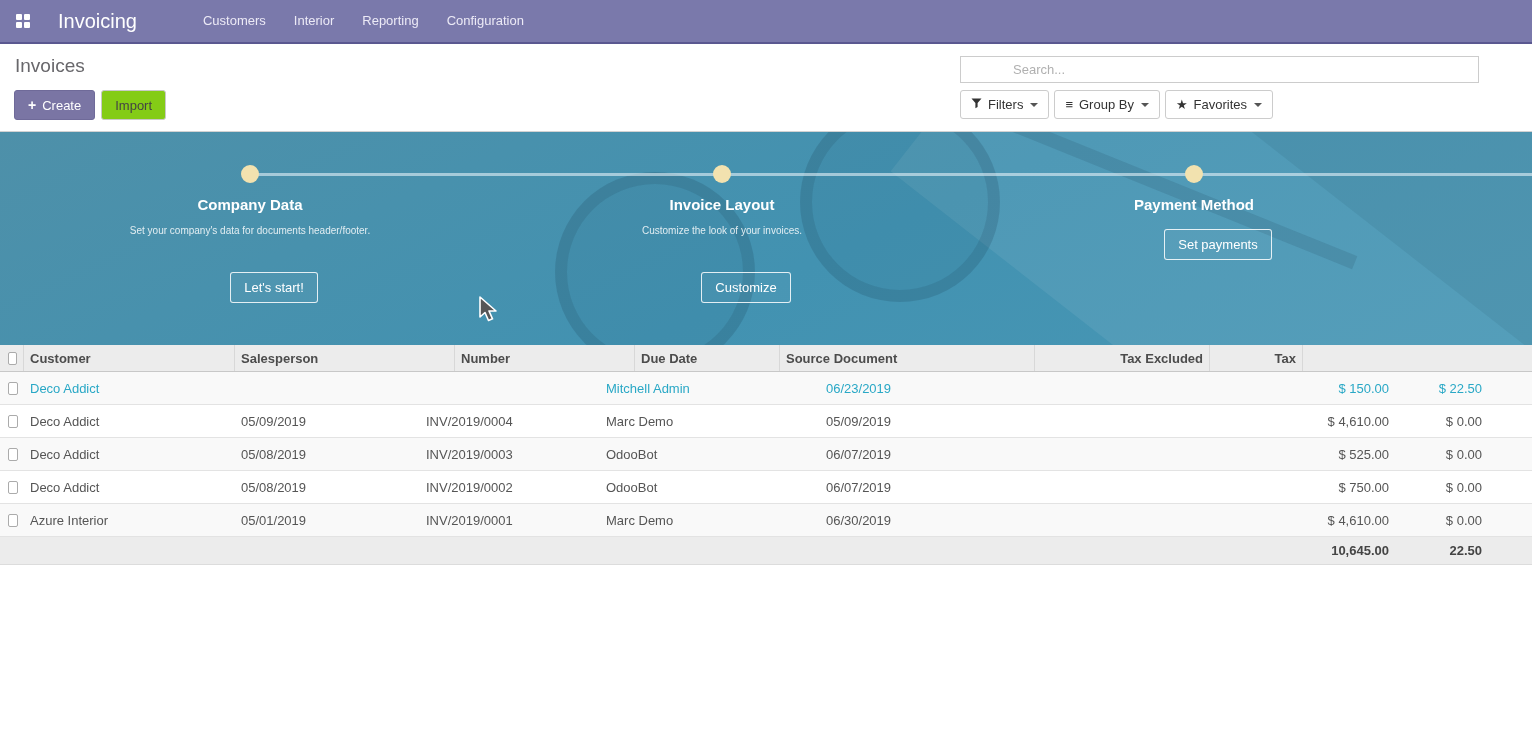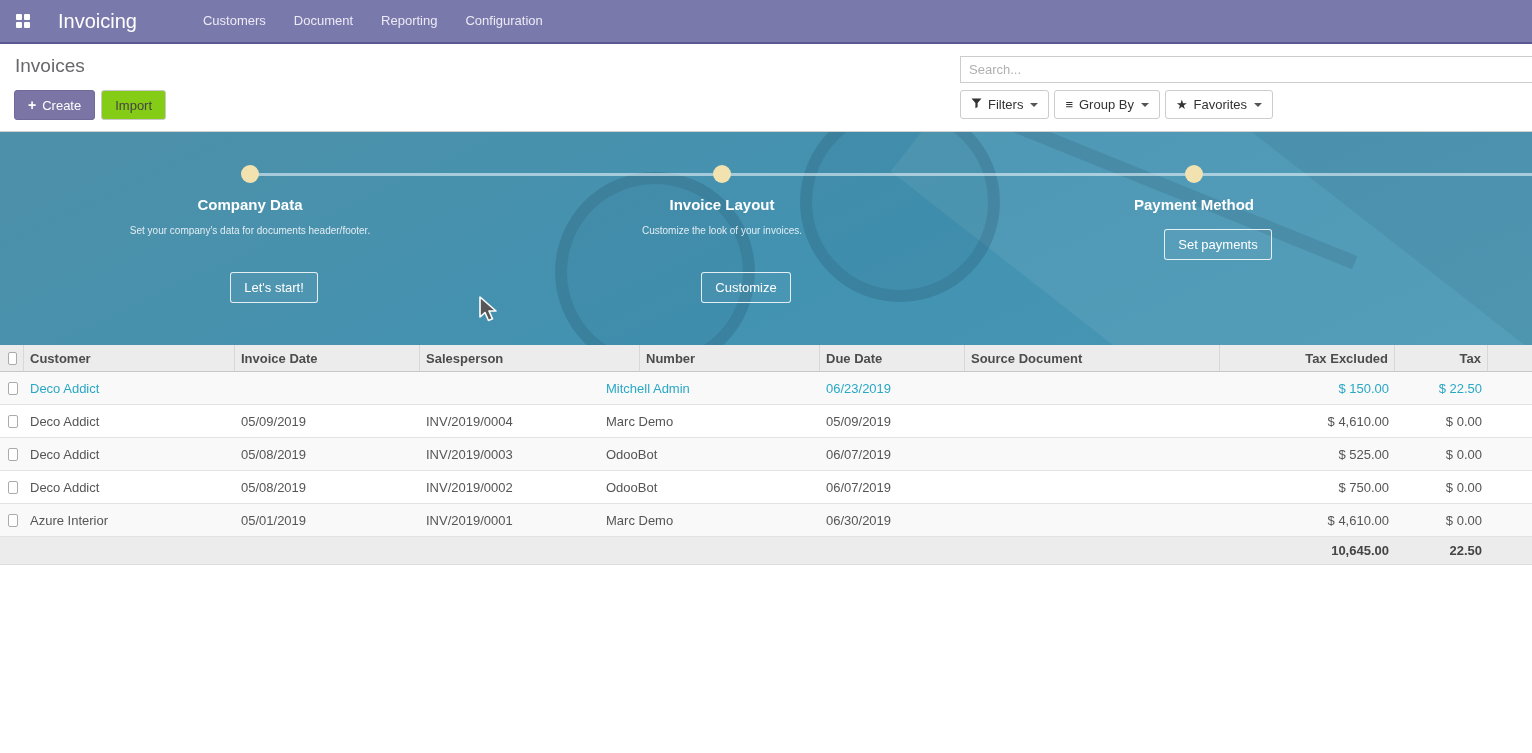--- a/index.html
+++ b/index.html
@@ -28,22 +28,22 @@
   .btn {
     height:30px; font-size:13px; border-radius:3px; border:1px solid transparent;
     padding:0 13px; cursor:pointer; background:#84cc16; color:#444;
     display:inline-flex; align-items:center; font-family:"Liberation Sans", sans-serif;
   }
   .btn-primary { background:#7a75a4; border-color:#6f6a99; color:#fff; }
   .btn-primary .plus { font-weight:bold; margin-right:6px; font-size:14px; }
   .btn-default { border-color:#c9c9c9; margin-left:6px; }
 
   .search-box {
-    position:absolute; left:960px; top:12px; width:573px; height:27px;
-    border:1px solid #ccc; background:#fff;
+    position:absolute; left:960px; top:12px; width:519px; height:27px;
+    border:1px solid #ccc; background:#fff;padding-left:44px;
   }
   .search-box input {
     width:100%; height:100%; border:none; outline:none; font-size:13px;
     padding:0 8px; color:#333; font-family:"Liberation Sans", sans-serif;
   }
   .search-box input::placeholder { color:#b0b0b0; }
 
   .filter-row { position:absolute; left:960px; top:46px; display:flex; }
   .fbtn {
     height:29px; background:#fff; border:1px solid #ccc; border-radius:3px;
@@ -119,21 +119,21 @@
     <span class="apps-grid">
         <i></i>
         <i></i>
         <i></i>
         <i></i>
       </span>
   </div>
   <div class="brand">Invoicing</div>
   <div class="nav-menu">
     <div class="nav-item">Customers</div>
-    <div class="nav-item">Document</div>
+    <div class="nav-item">Interior</div>
     <div class="nav-item">Reporting</div>
     <div class="nav-item">Configuration</div>
   </div>
 </div>
 
 <div class="control-panel">
   <div class="view-title">Invoices</div>
 
   <div class="btn-row">
     <button class="btn btn-primary">
@@ -200,21 +200,20 @@
   </div>
 </div>
 
 <div class="list">
 
   <div class="trow thead">
     <div class="cell c-cb">
         <span class="checkbox"></span>
       </div>
     <div class="cell c-cust">Customer</div>
-    <div class="cell c-date">Invoice Date</div>
     <div class="cell c-sales">Salesperson</div>
     <div class="cell c-num">Number</div>
     <div class="cell c-due">Due Date</div>
     <div class="cell c-src">Source Document</div>
     <div class="cell c-taxex num">Tax Excluded</div>
     <div class="cell c-tax num">Tax</div>
     <div class="cell c-sp"></div>
   </div>
 
   <div class="tbody">

